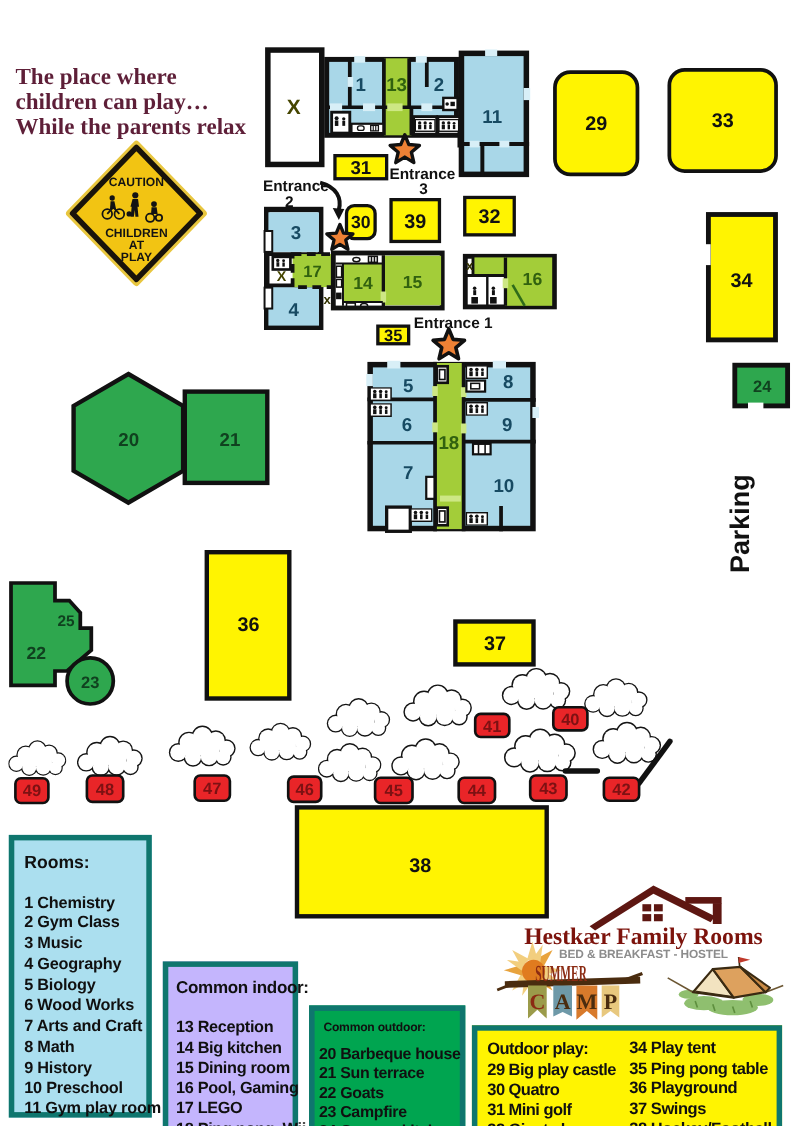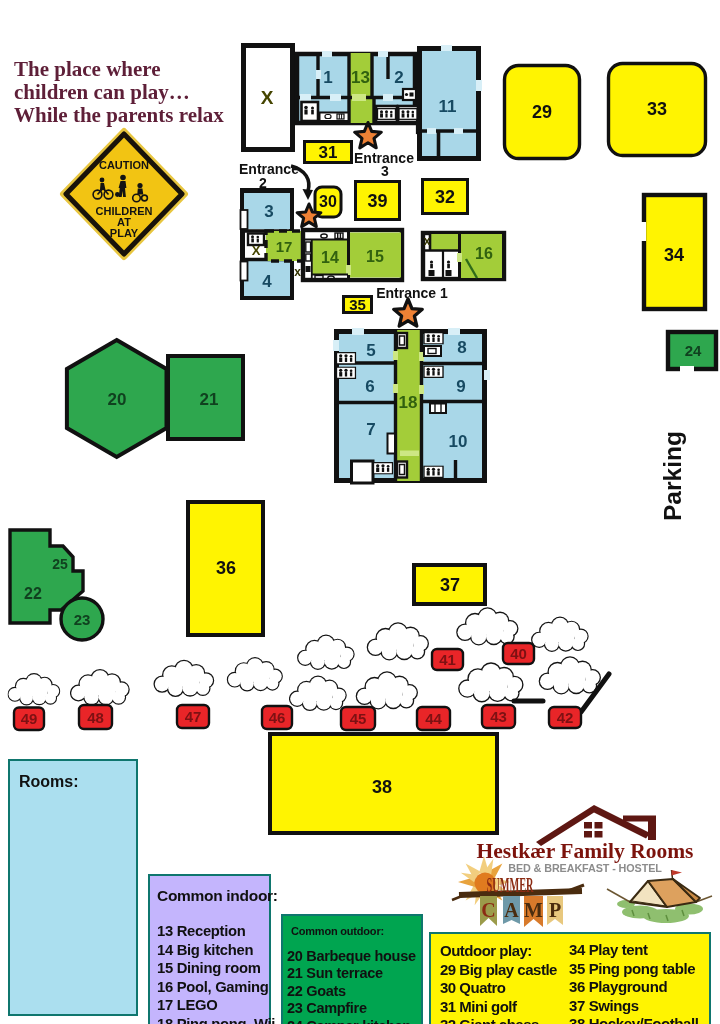--- a/index.html
+++ b/index.html
@@ -1,21 +1,21 @@
 <!DOCTYPE html>
 <html><head>
 <meta charset="utf-8">
 <style>
   html,body{margin:0;padding:0;background:#fff;}
   #page{position:relative;width:720px;height:1024px;background:#fff;overflow:hidden;
         font-family:"Liberation Sans",sans-serif;margin-top:40px;}
   .abs{position:absolute;}
   #toptext{left:14px;top:17.5px;font-family:"Liberation Serif",serif;font-weight:bold;
            font-size:21px;line-height:23.2px;color:#5E1F38;letter-spacing:0px;}
-  .legend{box-sizing:border-box;border:2px solid #0f766e;font-weight:bold;color:#101010;}
+  .legend{box-sizing:border-box;border:5px solid #0f766e;font-weight:bold;color:#101010;}
   #rooms{left:8px;top:719px;width:130px;height:257px;background:#ABDFEF;}
   #rooms .tt{position:absolute;left:9px;top:12px;font-size:16px;white-space:nowrap;}
   #rooms .ls{position:absolute;left:9px;top:47.5px;font-size:14.8px;line-height:18.8px;white-space:nowrap;letter-spacing:-0.2px;}
   #tents{left:8px;top:985px;width:123px;height:31px;background:#EE2B2B;color:#7D1113;
          font-size:14.5px;line-height:26px;padding-left:10px;letter-spacing:-0.2px;font-style:italic;}
   #indoor{left:148px;top:834px;width:123px;height:181px;background:#c4b5fd;}
   #indoor .tt{position:absolute;left:7px;top:11px;font-size:15.5px;white-space:nowrap;letter-spacing:-0.3px;}
   #indoor .ls{position:absolute;left:7px;top:46px;font-size:14.8px;line-height:18.6px;white-space:nowrap;letter-spacing:-0.3px;}
   #outdoor{left:281px;top:874px;width:142px;height:139px;background:#00A550;}
   #outdoor .tt{position:absolute;left:8px;top:9px;font-size:11px;white-space:nowrap;letter-spacing:-0.2px;}
@@ -28,20 +28,21 @@
   #bnb{left:455px;top:821.5px;width:260px;text-align:center;font-weight:bold;
        font-size:10.8px;color:#8C8C8C;letter-spacing:-0.1px;white-space:nowrap;}
 </style>
 </head>
 <body>
 <div id="page">
   <div class="abs" id="toptext">The place where<br>children can play…<br>While the parents relax</div>
 
   <div class="abs legend" id="rooms">
     <div class="tt">Rooms:</div>
+    <div class="ls">1 Chemistry<br>2 Gym Class<br>3 Music<br>4 Geography<br>5 Biology<br>6 Wood Works<br>7 Arts and Craft<br>8 Math<br>9 History<br>10 Preschool<br>11 Gym play room</div>
   </div>
   <div class="abs legend" id="tents">40 - 49 TENTS</div>
   <div class="abs legend" id="indoor">
     <div class="tt">Common indoor:</div>
     <div class="ls">13 Reception<br>14 Big kitchen<br>15 Dining room<br>16 Pool, Gaming<br>17 LEGO<br>18 Ping pong, Wii<br>LEGO and toys</div>
   </div>
   <div class="abs legend" id="outdoor">
     <div class="tt">Common outdoor:</div>
     <div class="ls">20 Barbeque house<br>21 Sun terrace<br>22 Goats<br>23 Campfire<br>24 Camper kitchen<br>25 Rabits</div>
   </div>

